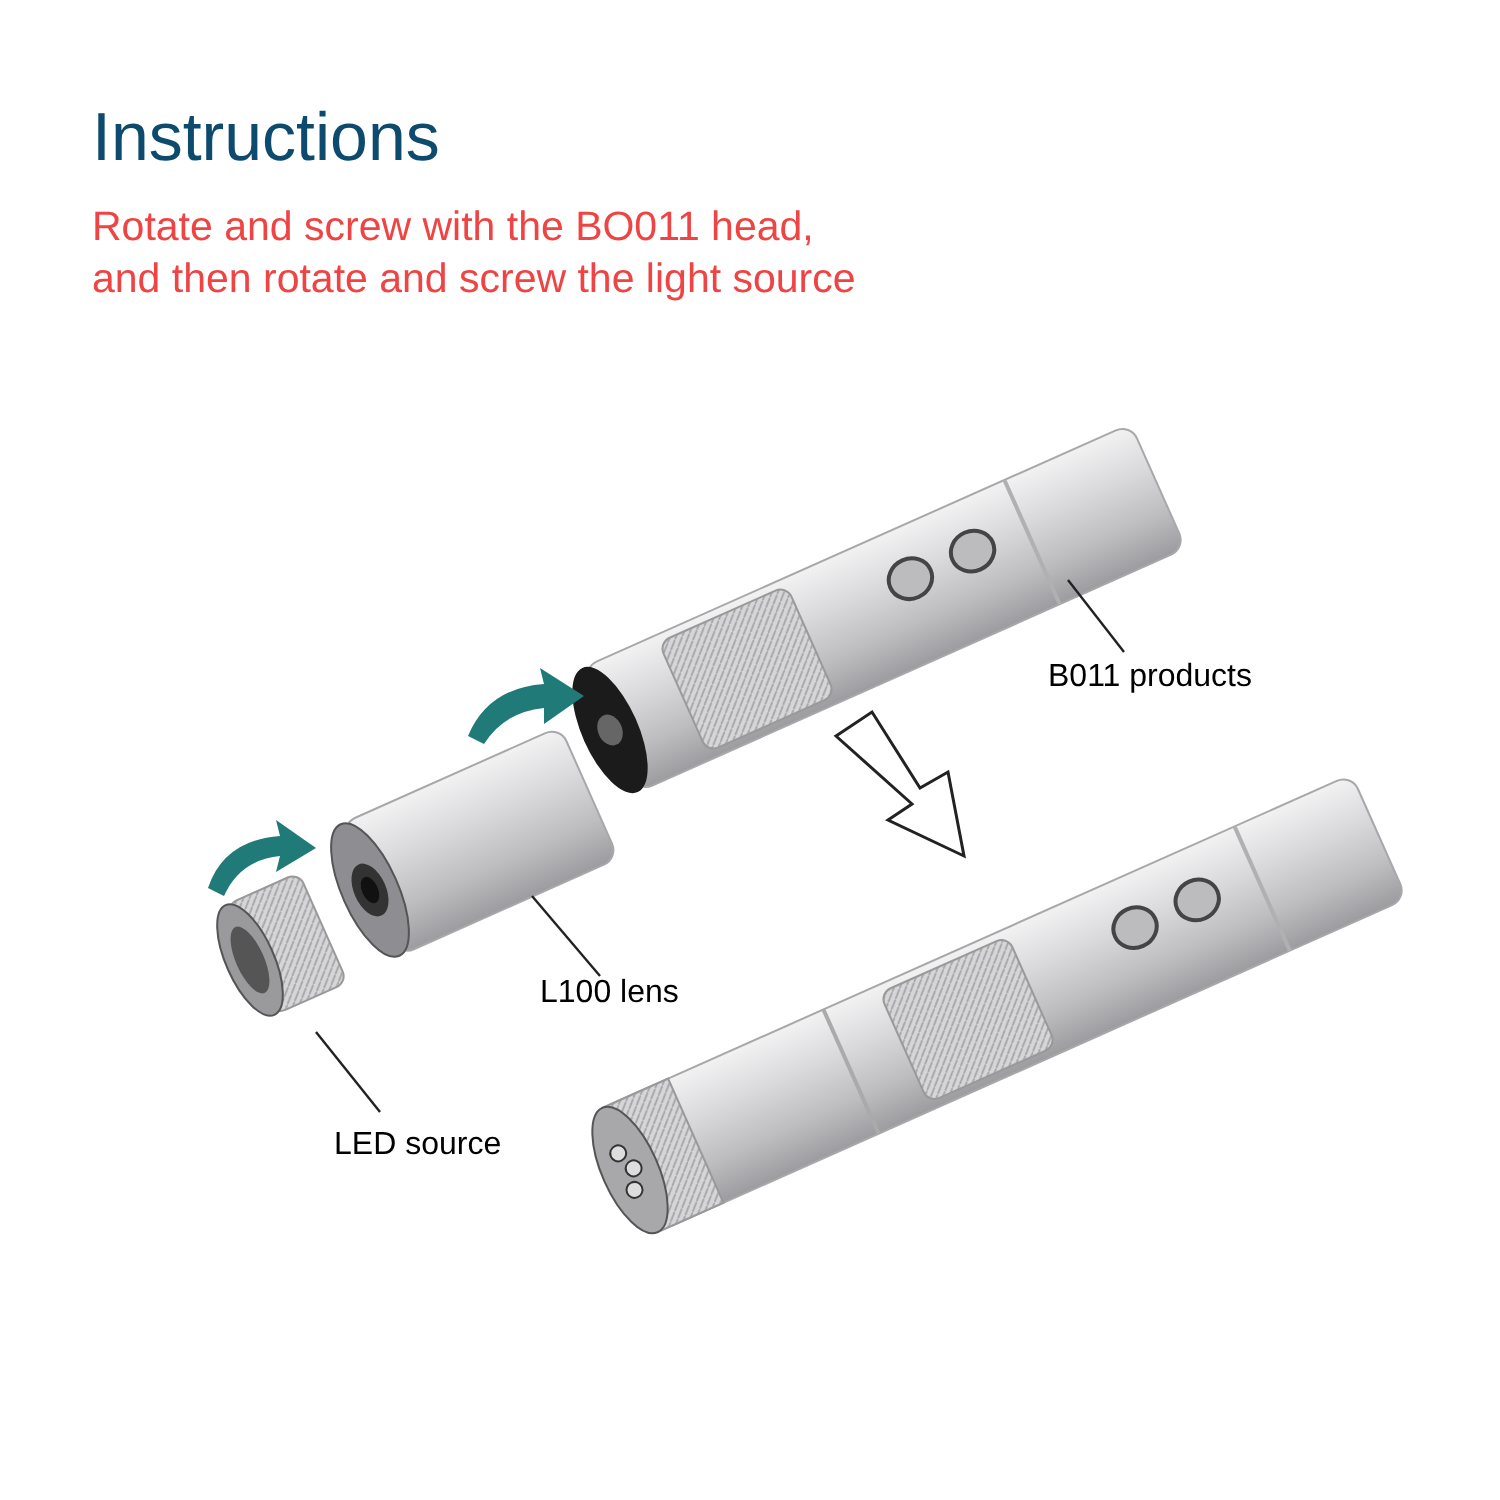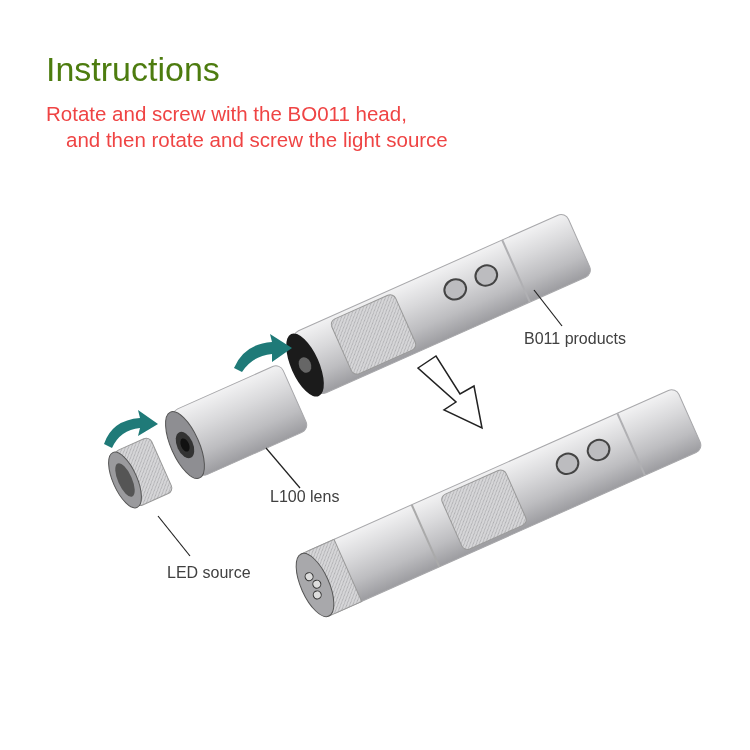--- a/index.html
+++ b/index.html
@@ -1,21 +1,21 @@
 <!DOCTYPE html>
 <html><head>
 <meta charset="utf-8">
 <style>
   html,body{margin:0;padding:0;background:#fff;}
   body{width:750px;height:750px;position:relative;overflow:hidden;font-family:"Liberation Sans",sans-serif;color:#333;}
-  .title{position:absolute;left:46px;top:50px;font-size:34px;color:#4d7c0f;letter-spacing:0px;}
+  .title{position:absolute;left:46px;top:50px;font-size:34px;color:#0c4a6e;letter-spacing:0px;}
   .sub{position:absolute;left:46px;font-size:20.5px;color:#ef4444;}
   .sub1{top:102px;}
-  .sub2{top:128px;margin-left:20px;}
-  .label{position:absolute;font-size:16px;color:#404040;}
+  .sub2{top:128px;}
+  .label{position:absolute;font-size:16px;color:#000000;}
   svg.art{position:absolute;left:0;top:0;}
 </style>
 </head>
 <body>
 
 <div class="title">Instructions</div>
 <div class="sub sub1">Rotate and screw with the BO011 head,</div>
 <div class="sub sub2">and then rotate and screw the light source</div>
 
 <svg class="art" width="750" height="750" viewBox="0 0 750 750">

